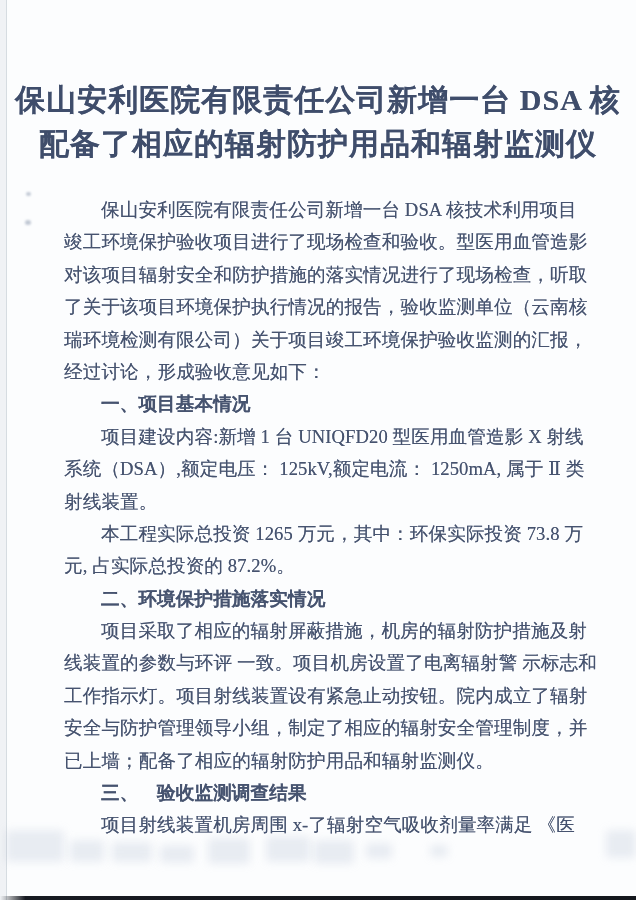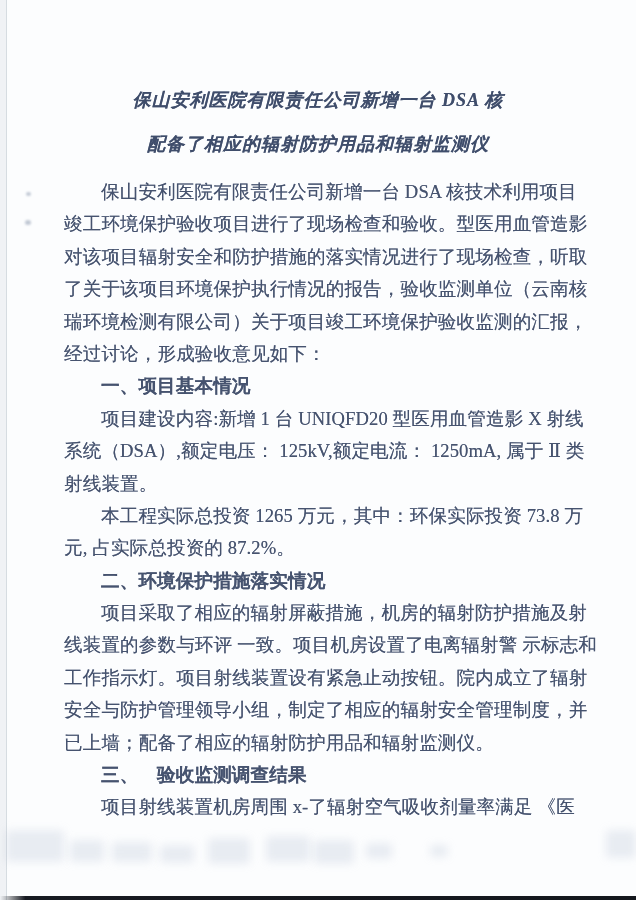--- a/index.html
+++ b/index.html
@@ -31,27 +31,26 @@
     filter:blur(1px);
     border-radius:50%;
   }
   
   .title-block{
     padding-top:78px;
     text-align:center;
     color:#3f4d6b;
   }
   .title-line{
-    font-size:18px;line-height:44px;font-weight:600;
+    font-size:30px;line-height:44px;font-weight:600;
     letter-spacing:1px;white-space:nowrap;
     text-shadow:0 0 0.6px rgba(63,77,107,0.75);
-    font-style:italic;
   }
   .body-block{
-    margin-top:10px;
+    margin-top:28px;
     padding-left:64px;padding-right:56px;
     color:#46536f;
   }
   .line{
     font-size:18.6px;line-height:32.4px;height:32.4px;
     white-space:nowrap;letter-spacing:0.1px;
     text-shadow:0 0 0.55px rgba(70,83,111,0.7);
   }
   .line.indent{padding-left:37px;}
   .line.heading{font-weight:600;}

